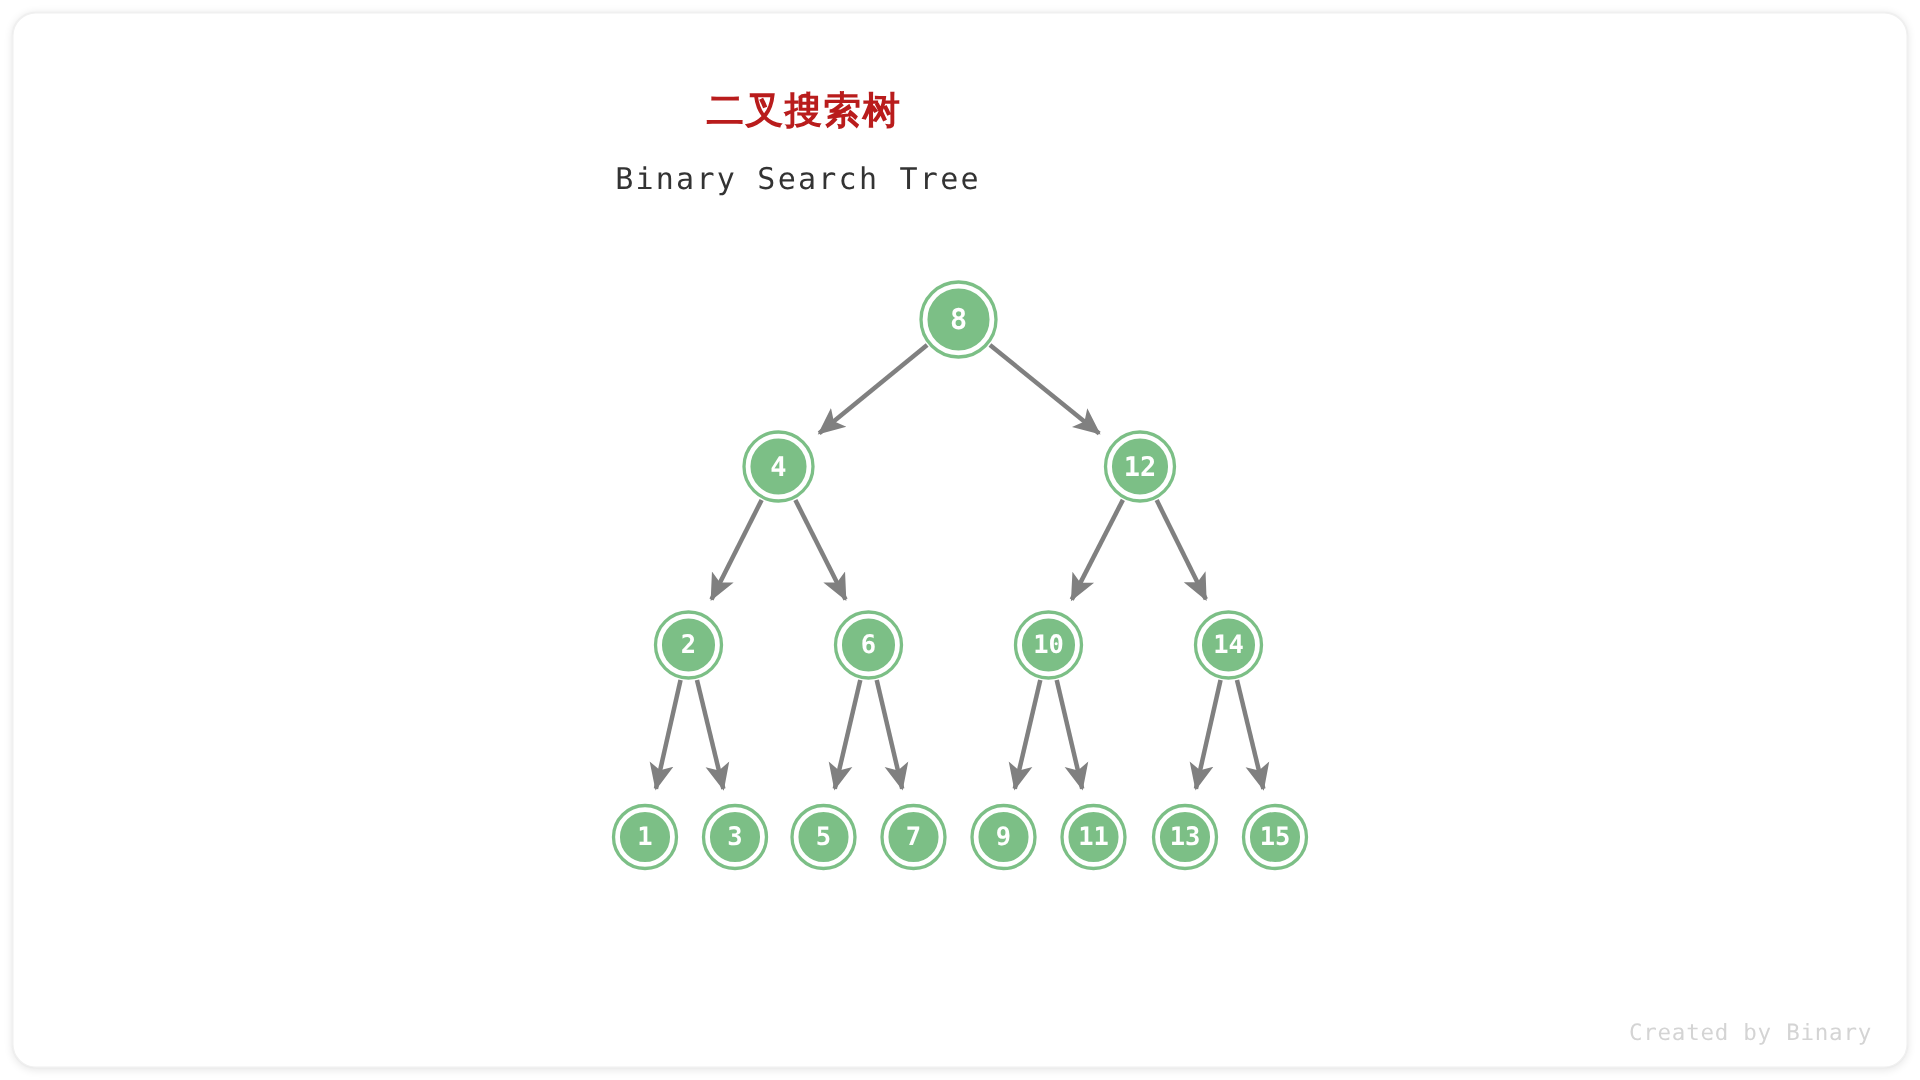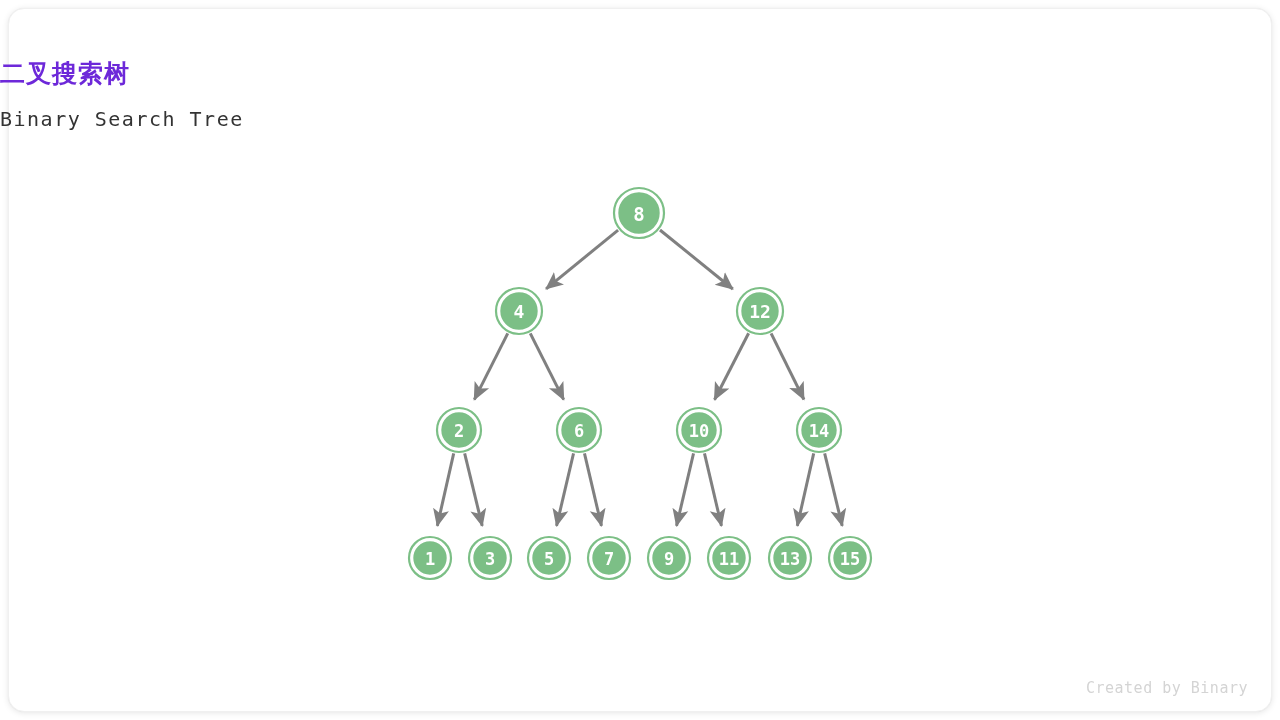--- a/index.html
+++ b/index.html
@@ -29,33 +29,34 @@
     background: #ffffff;
     border-radius: 16px;
     border: 1px solid #f0f0f0;
     box-shadow: 0 1px 6px rgba(0,0,0,0.10), 0 0 1px rgba(0,0,0,0.06);
   }
   .title {
     position: absolute;
     left: 0;
     top: 57px;
     width: 1072px;
+    text-align: center;
     font-family: "DejaVu Sans", sans-serif;
     font-size: 25px;
     font-weight: bold;
-    color: #6d28d9;
+    color: #b91c1c;
     letter-spacing: 1px;
     white-space: nowrap;
   }
   .subtitle {
     position: absolute;
     left: 0;
     top: 107px;
     width: 1064px;
-    text-align: left;
+    text-align: center;
     font-family: "DejaVu Sans Mono", monospace;
     font-size: 20px;
     font-weight: normal;
     color: #333333;
     letter-spacing: 1.5px;
     white-space: nowrap;
   }
   .credit {
     position: absolute;
     right: 32px;

